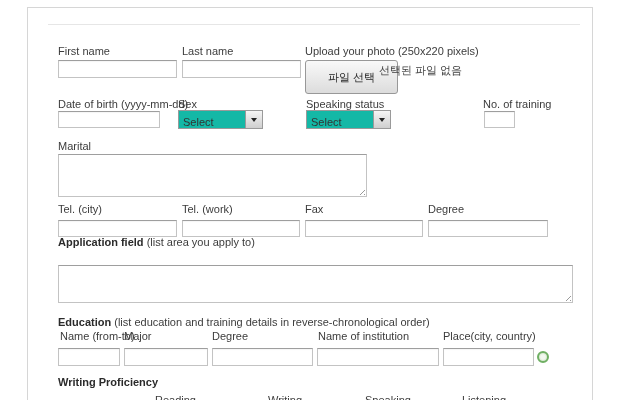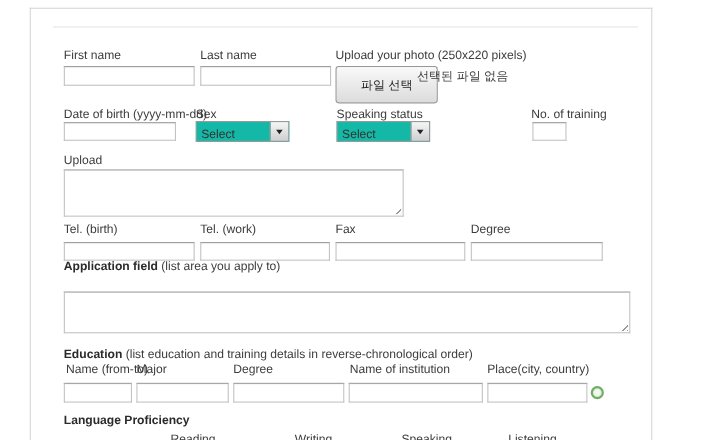--- a/index.html
+++ b/index.html
@@ -86,26 +86,26 @@
 <div class="sel" style="left:306px;top:110px">
   <span class="txt">Select</span>
   <span class="btn">
       <span class="tri"></span>
     </span>
 </div>
 
 <div class="lbl" style="left:483px;top:98px">No. of training</div>
 <input class="inp" style="left: 484px; top: 111px; width: 31px; height: 17px;" value="">
 
-<div class="lbl" style="left:58px;top:140px">Upload</div>
+<div class="lbl" style="left:58px;top:140px">Marital</div>
 <div class="ta" style="left:58px;top:154px;width:309px;height:43px">
   <span class="rh"></span>
 </div>
 
-<div class="lbl" style="left:58px;top:203px">Tel. (birth)</div>
+<div class="lbl" style="left:58px;top:203px">Tel. (city)</div>
 <input class="inp" style="left: 58px; top: 220px; width: 119px; height: 17px;" value="">
 <div class="lbl" style="left:182px;top:203px">Tel. (work)</div>
 <input class="inp" style="left: 182px; top: 220px; width: 118px; height: 17px;" value="">
 <div class="lbl" style="left:305px;top:203px">Fax</div>
 <input class="inp" style="left: 305px; top: 220px; width: 118px; height: 17px;" value="">
 <div class="lbl" style="left:428px;top:203px">Degree</div>
 <input class="inp" style="left: 428px; top: 220px; width: 120px; height: 17px;" value="">
 
 <div class="lbl" style="left:58px;top:236px">
   <span class="bold">Application field</span>
@@ -125,17 +125,17 @@
 <div class="colhead" style="left:318px;top:330px">Name of institution</div>
 <div class="colhead" style="left:443px;top:330px">Place(city, country)</div>
 
 <input class="inp" style="left: 58px; top: 348px; width: 62px; height: 18px;">
 <input class="inp" style="left: 124px; top: 348px; width: 84px; height: 18px;">
 <input class="inp" style="left: 212px; top: 348px; width: 101px; height: 18px;">
 <input class="inp" style="left: 317px; top: 348px; width: 122px; height: 18px;">
 <input class="inp" style="left: 443px; top: 348px; width: 91px; height: 18px;">
 <div class="add" style="left:537px;top:351px"></div>
 
-<div class="lbl bold" style="left:58px;top:376px">Language Proficiency</div>
+<div class="lbl bold" style="left:58px;top:376px">Writing Proficiency</div>
 <div class="colhead" style="left:155px;top:394px">Reading</div>
 <div class="colhead" style="left:268px;top:394px">Writing</div>
 <div class="colhead" style="left:365px;top:394px">Speaking</div>
 <div class="colhead" style="left:462px;top:394px">Listening</div>
 
 </body></html>

